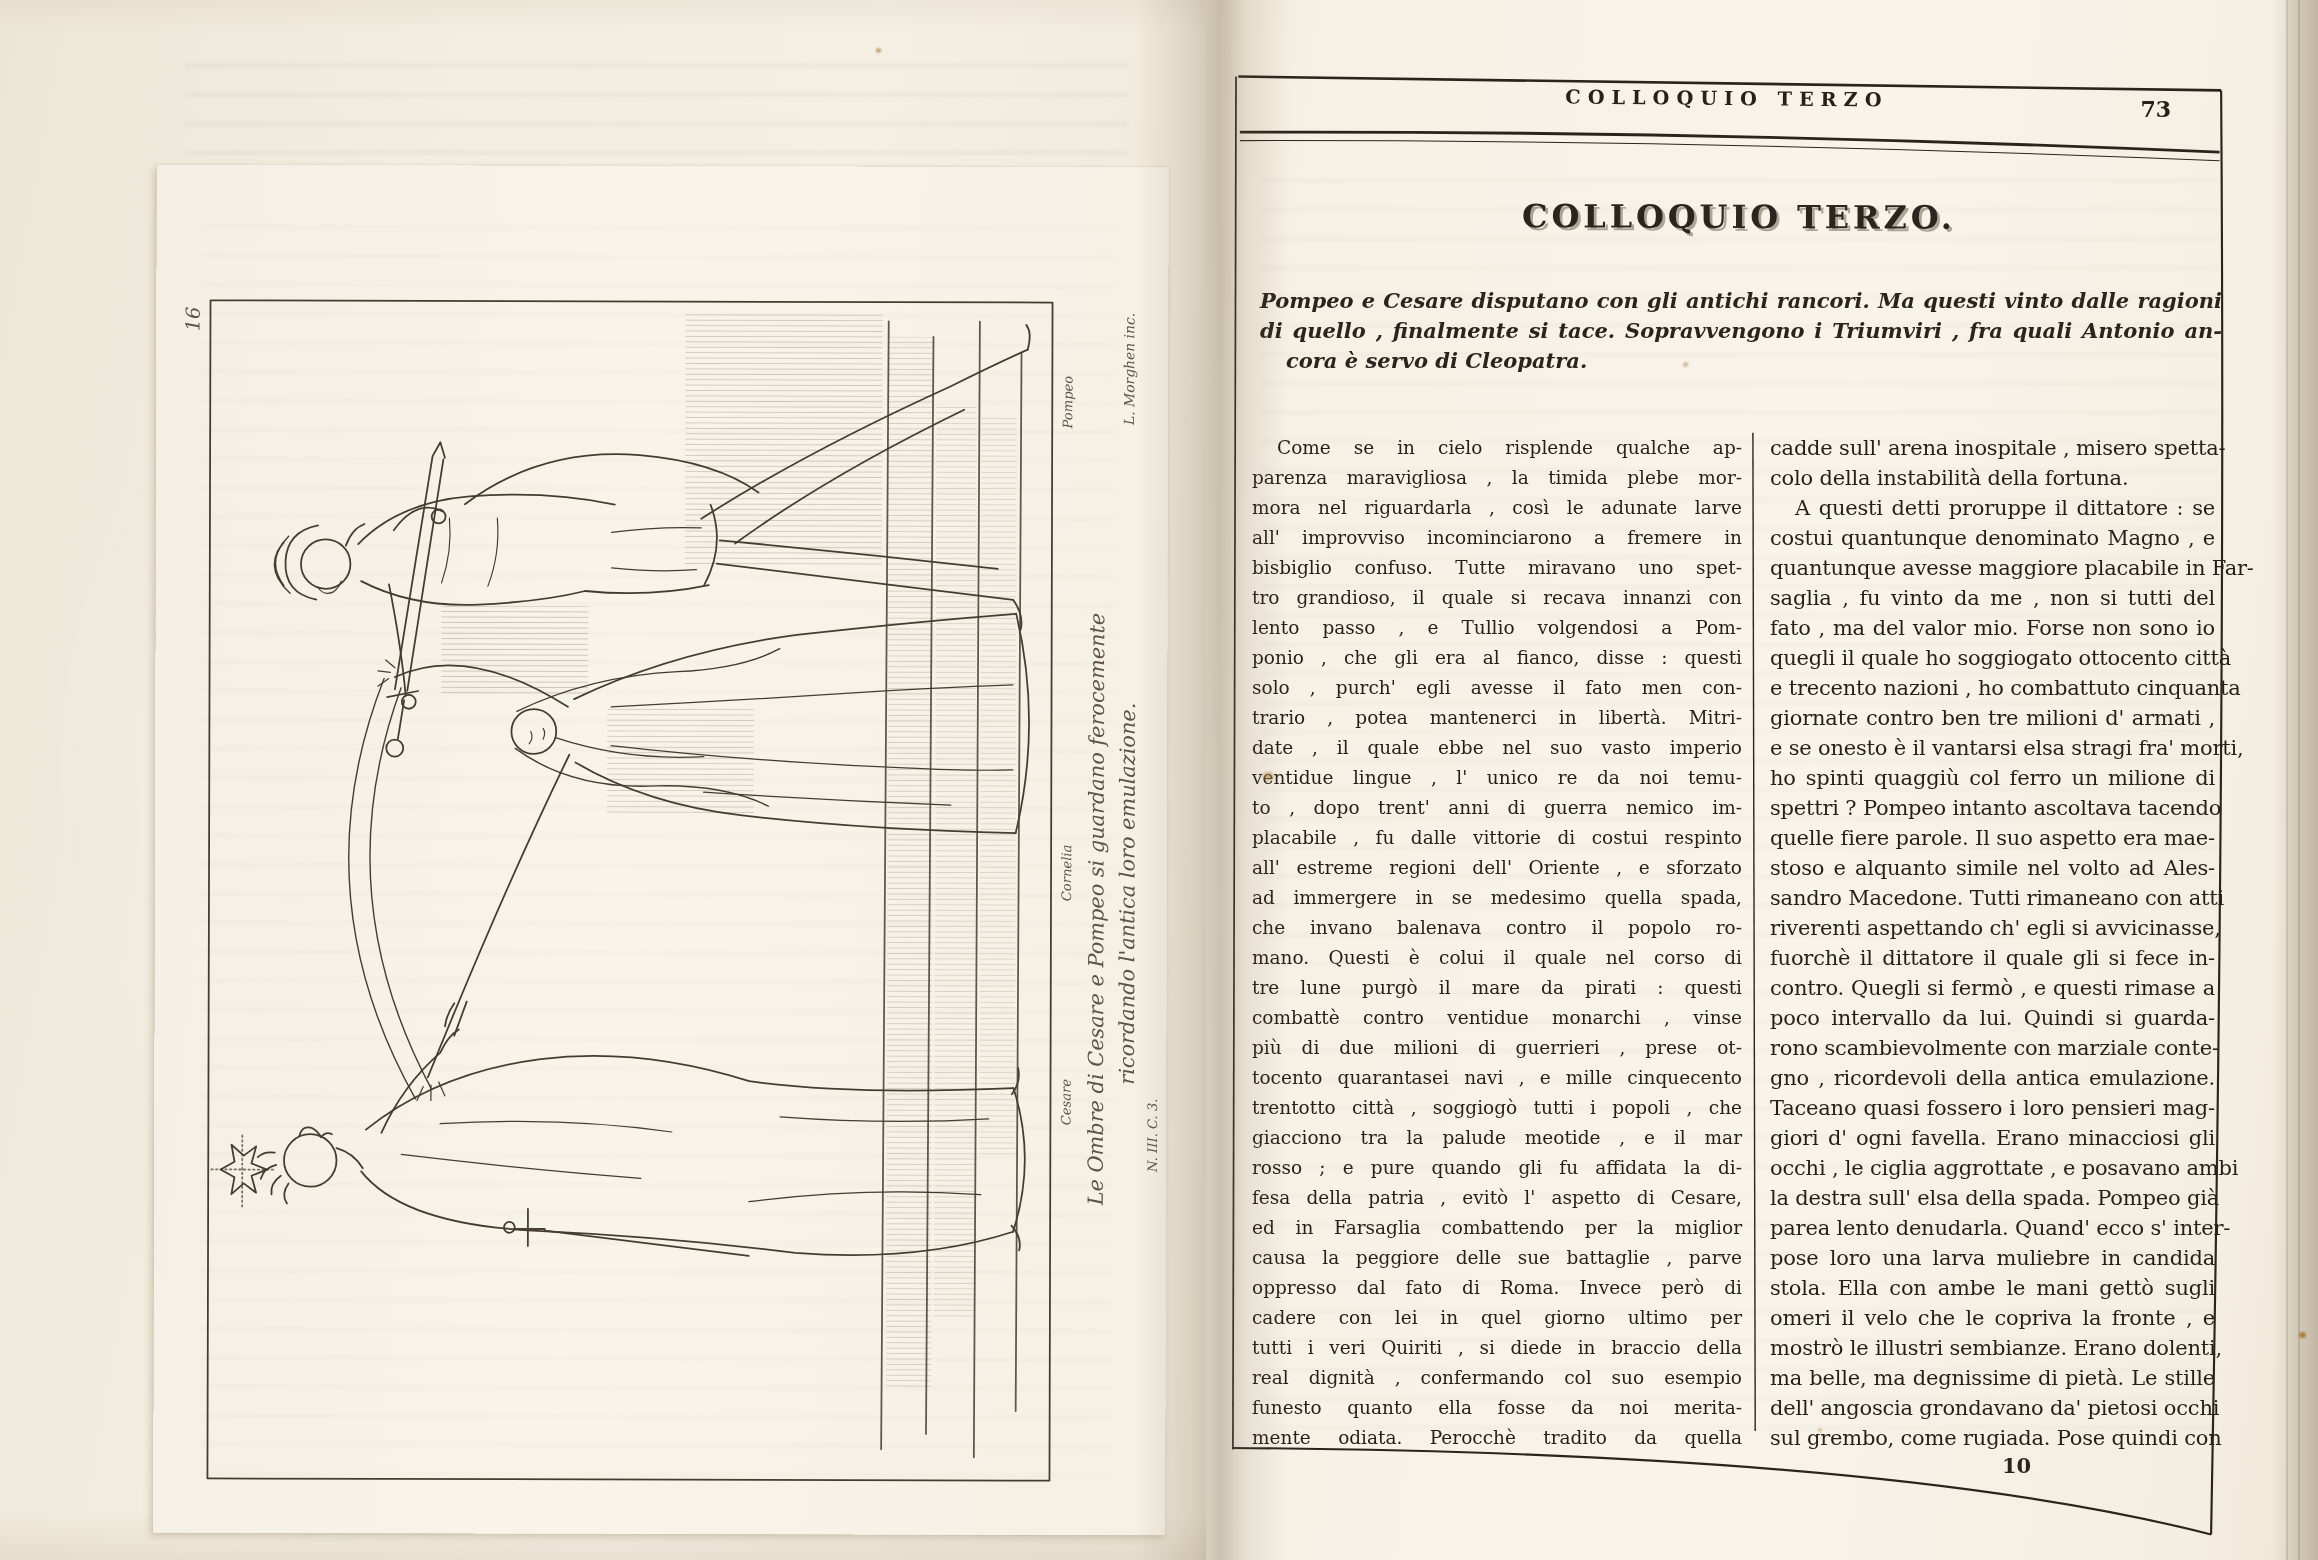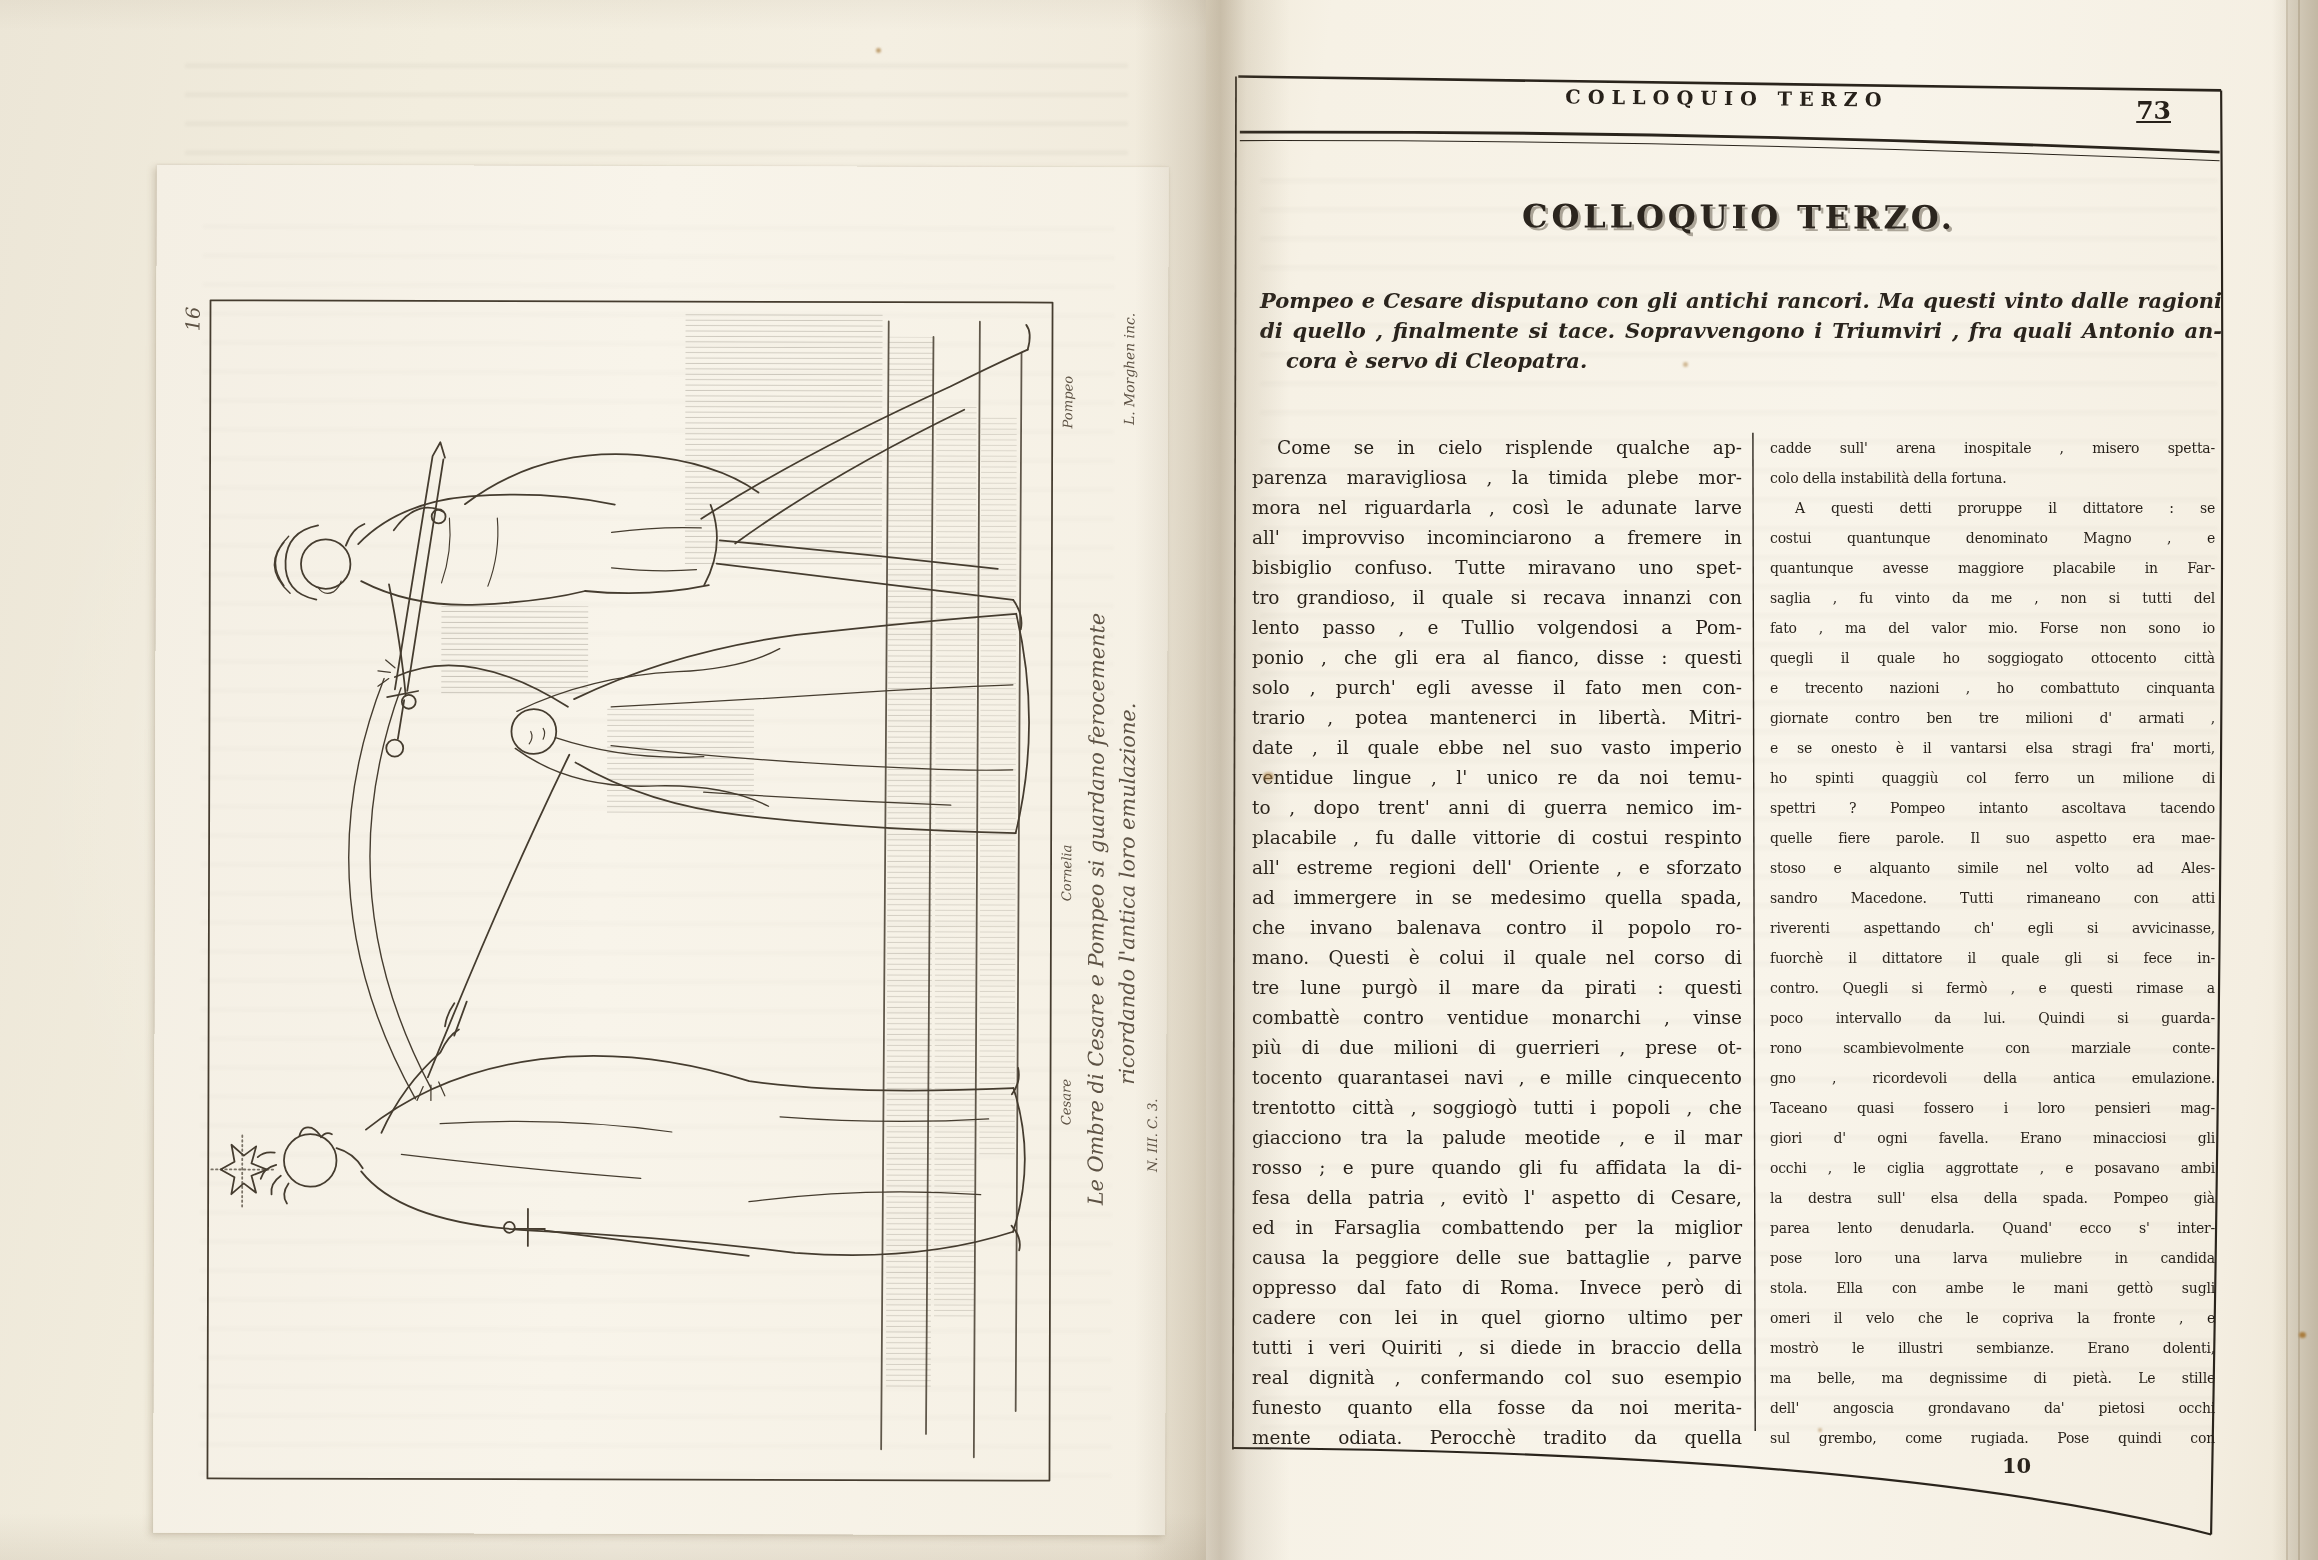--- a/index.html
+++ b/index.html
@@ -34,34 +34,34 @@
   #right-edge{position:absolute;left:2272px;top:0;width:46px;height:1560px;
     background:linear-gradient(90deg, rgba(0,0,0,0) 0%, rgba(125,108,78,.16) 45%, rgba(125,108,78,.34) 100%);}
   #right-edge .edge-line{position:absolute;top:0;height:100%;width:1.5px;background:rgba(125,105,70,.25);}
 
   
   #rules-svg{position:absolute;left:0;top:0;pointer-events:none;}
 
   .running-head{position:absolute;left:1468px;top:87px;width:518px;text-align:center;
     font-size:19.3px;font-weight:bold;letter-spacing:7px;color:#27211a;transform:rotate(.55deg);}
   .page-number{position:absolute;left:2094px;top:96px;width:77px;text-align:right;
-    font-size:25px;font-weight:bold;color:#27211a;text-decoration:underline;}
+    font-size:22px;font-weight:bold;color:#27211a;}
   .chapter-title{position:absolute;left:1314px;top:198px;width:850px;text-align:center;
     font-size:32px;font-weight:bold;letter-spacing:3.9px;color:#2b251e;
     text-shadow:2.7px 2.7px 0 rgba(80,70,56,.45);transform:rotate(.2deg);}
 
   .argument{position:absolute;left:1260px;top:286px;width:962px;
     font-style:italic;font-size:21px;line-height:30px;font-weight:bold;color:#2a241d;}
   .argument .ln{text-align:justify;text-align-last:justify;}
   .argument .ln.out{text-indent:-26px;padding-left:26px;}
   .argument .ln.e{text-align-last:left;text-indent:26px;}
 
   .col{position:absolute;top:433px;color:#251f18;}
   #col-left{left:1252px;width:490px;font-size:18.5px;line-height:30px;}
-  #col-right{left:1770px;width:445px;font-size:14px;line-height:30px;letter-spacing:-0.2px;}
+  #col-right{left:1770px;width:445px;font-size:21px;line-height:30px;letter-spacing:-0.2px;}
   .col .ln{text-align:justify;text-align-last:justify;height:30px;white-space:nowrap;}
   .col .ln.i{text-indent:25px;}
   .col .ln.e{text-align-last:left;}
 
   .signature-mark{position:absolute;left:2002px;top:1453px;font-size:21px;color:#2a241d;font-weight:bold;}
 
   
   .bleed{position:absolute;pointer-events:none;filter:blur(1.5px);
     background:repeating-linear-gradient(180deg, rgba(0,0,0,0) 0 20px,
        rgba(110,104,88,.55) 21px 25px, rgba(0,0,0,0) 25.5px 29px);}

